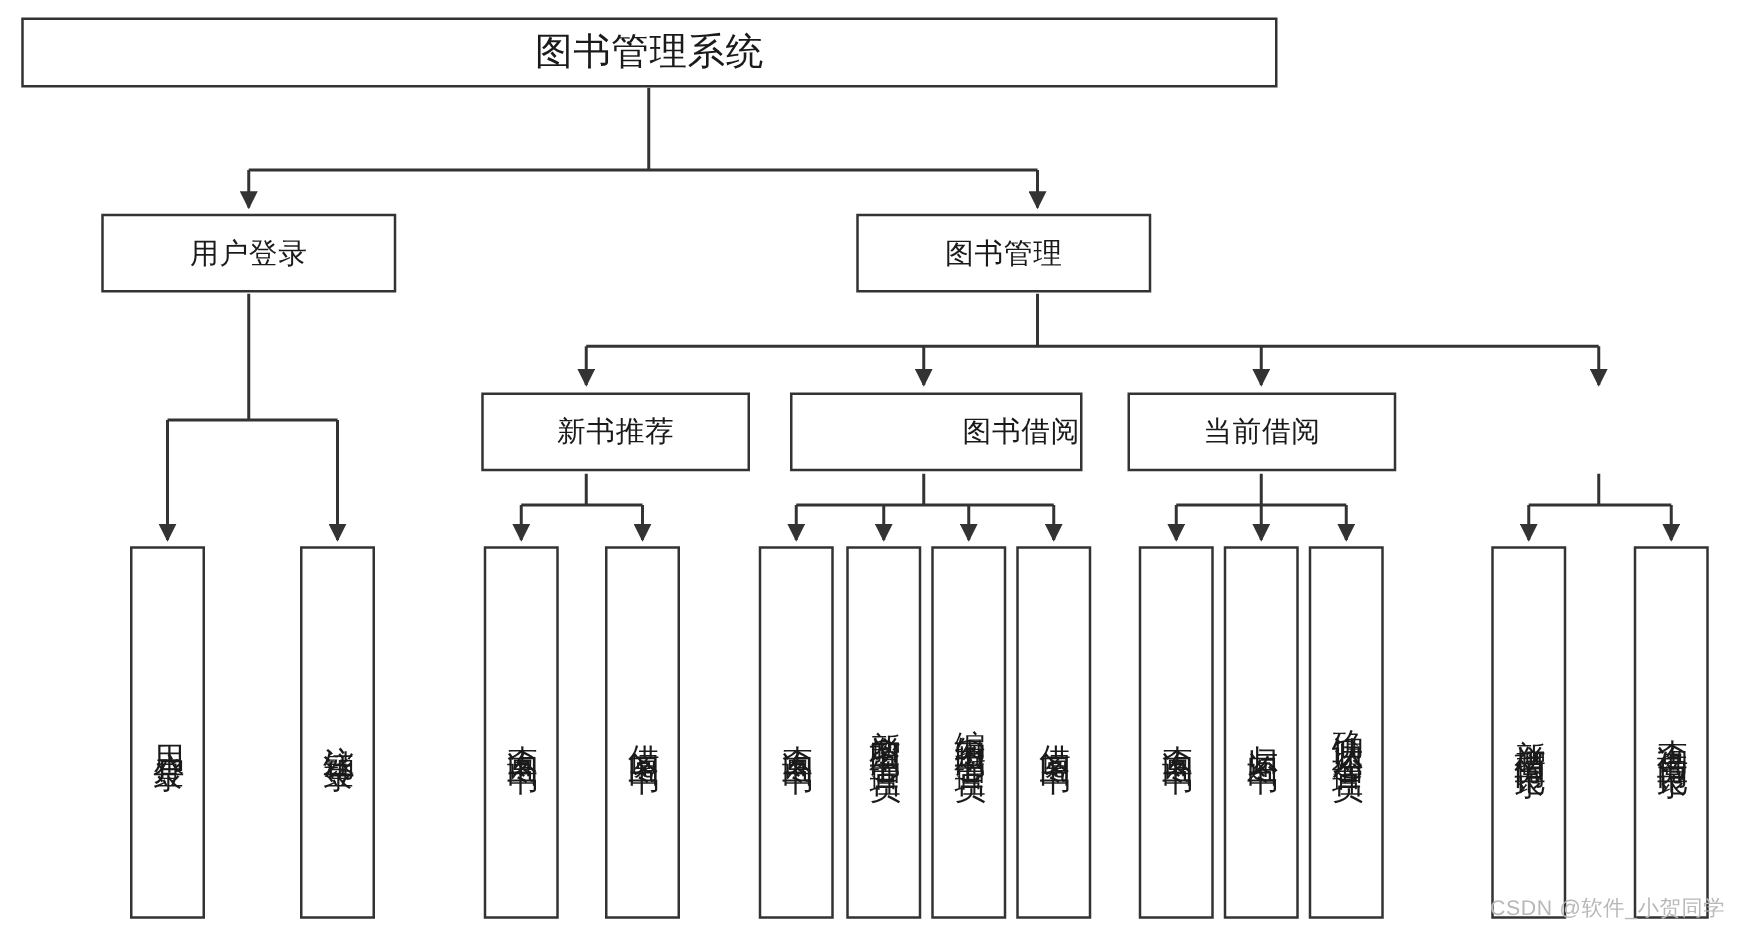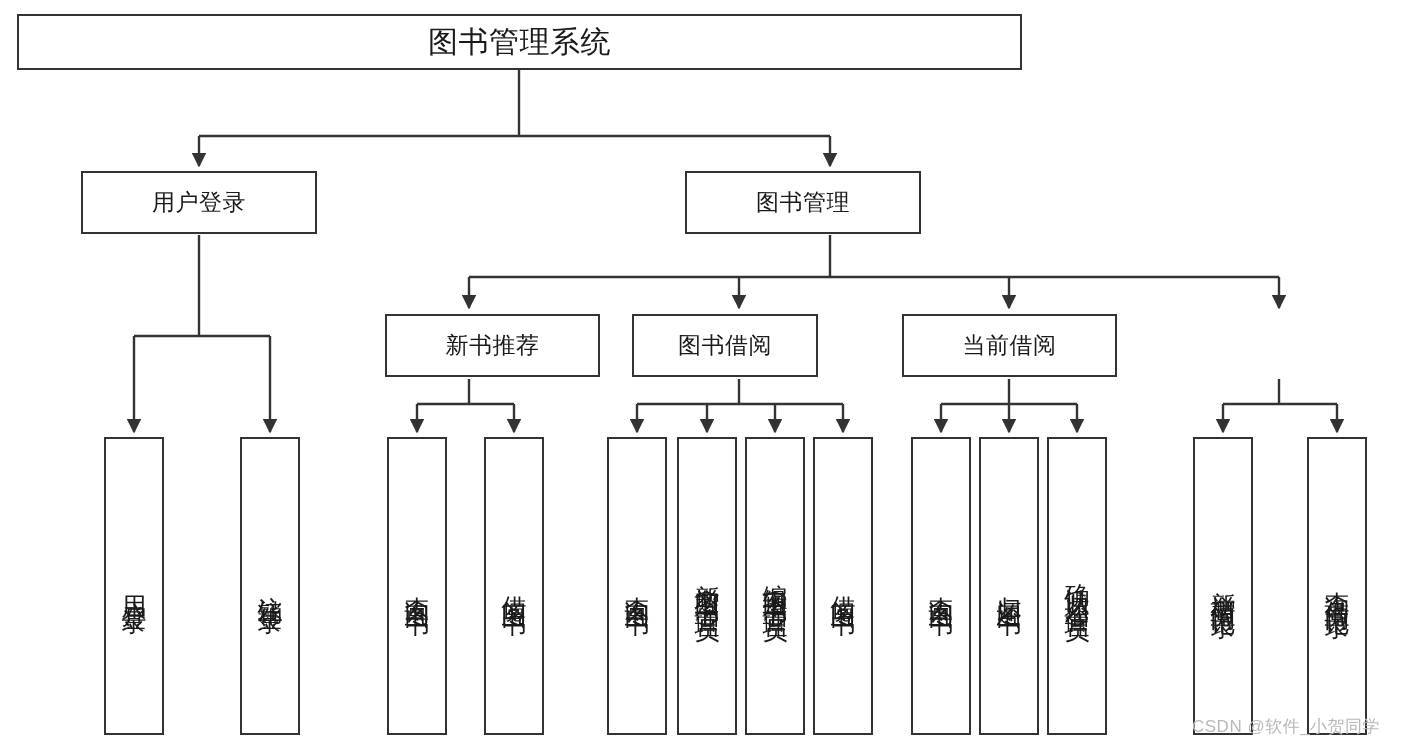--- a/index.html
+++ b/index.html
@@ -137,21 +137,21 @@
   </div>
 
   <div class="node horiz" style="left:685px; top:171px; width:236px; height:63px;">
     <span class="node-label">图书管理</span>
   </div>
 
   <div class="node horiz" style="left:362px; top:314px; width:215px; height:63px;margin-left:23px;">
     <span class="node-label">新书推荐</span>
   </div>
 
-  <div class="node horiz" style="left:632px; top:314px; width:186px; height:63px;">
+  <div class="node horiz" style="left:632px; top:314px; width:234px; height:63px;justify-content:flex-end;">
     <span class="node-label">图书借阅</span>
   </div>
 
   <div class="node horiz" style="left:902px; top:314px; width:215px; height:63px;">
     <span class="node-label">当前借阅</span>
   </div>
 
 
   <div class="node vert" style="left:104px; top:437px; width:60px; height:298px;">
     <span class="node-label">用户登录</span>

